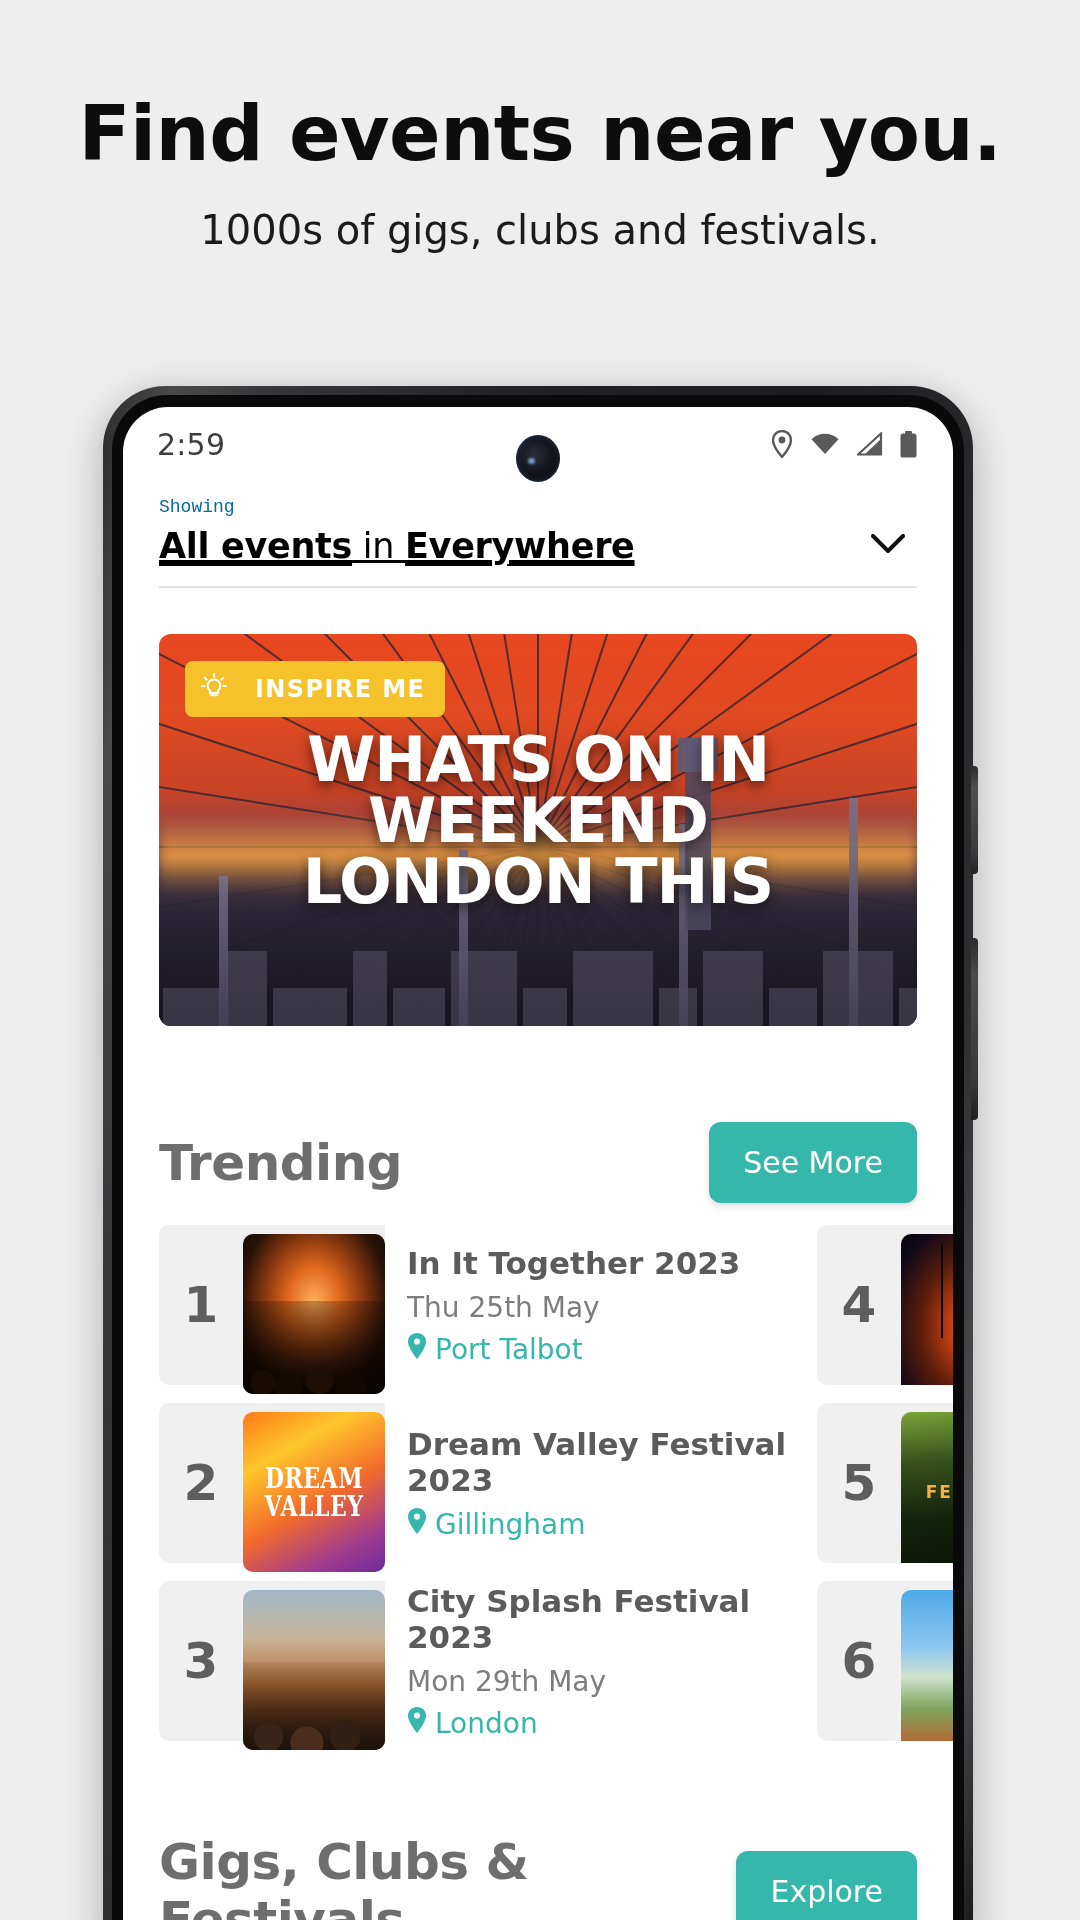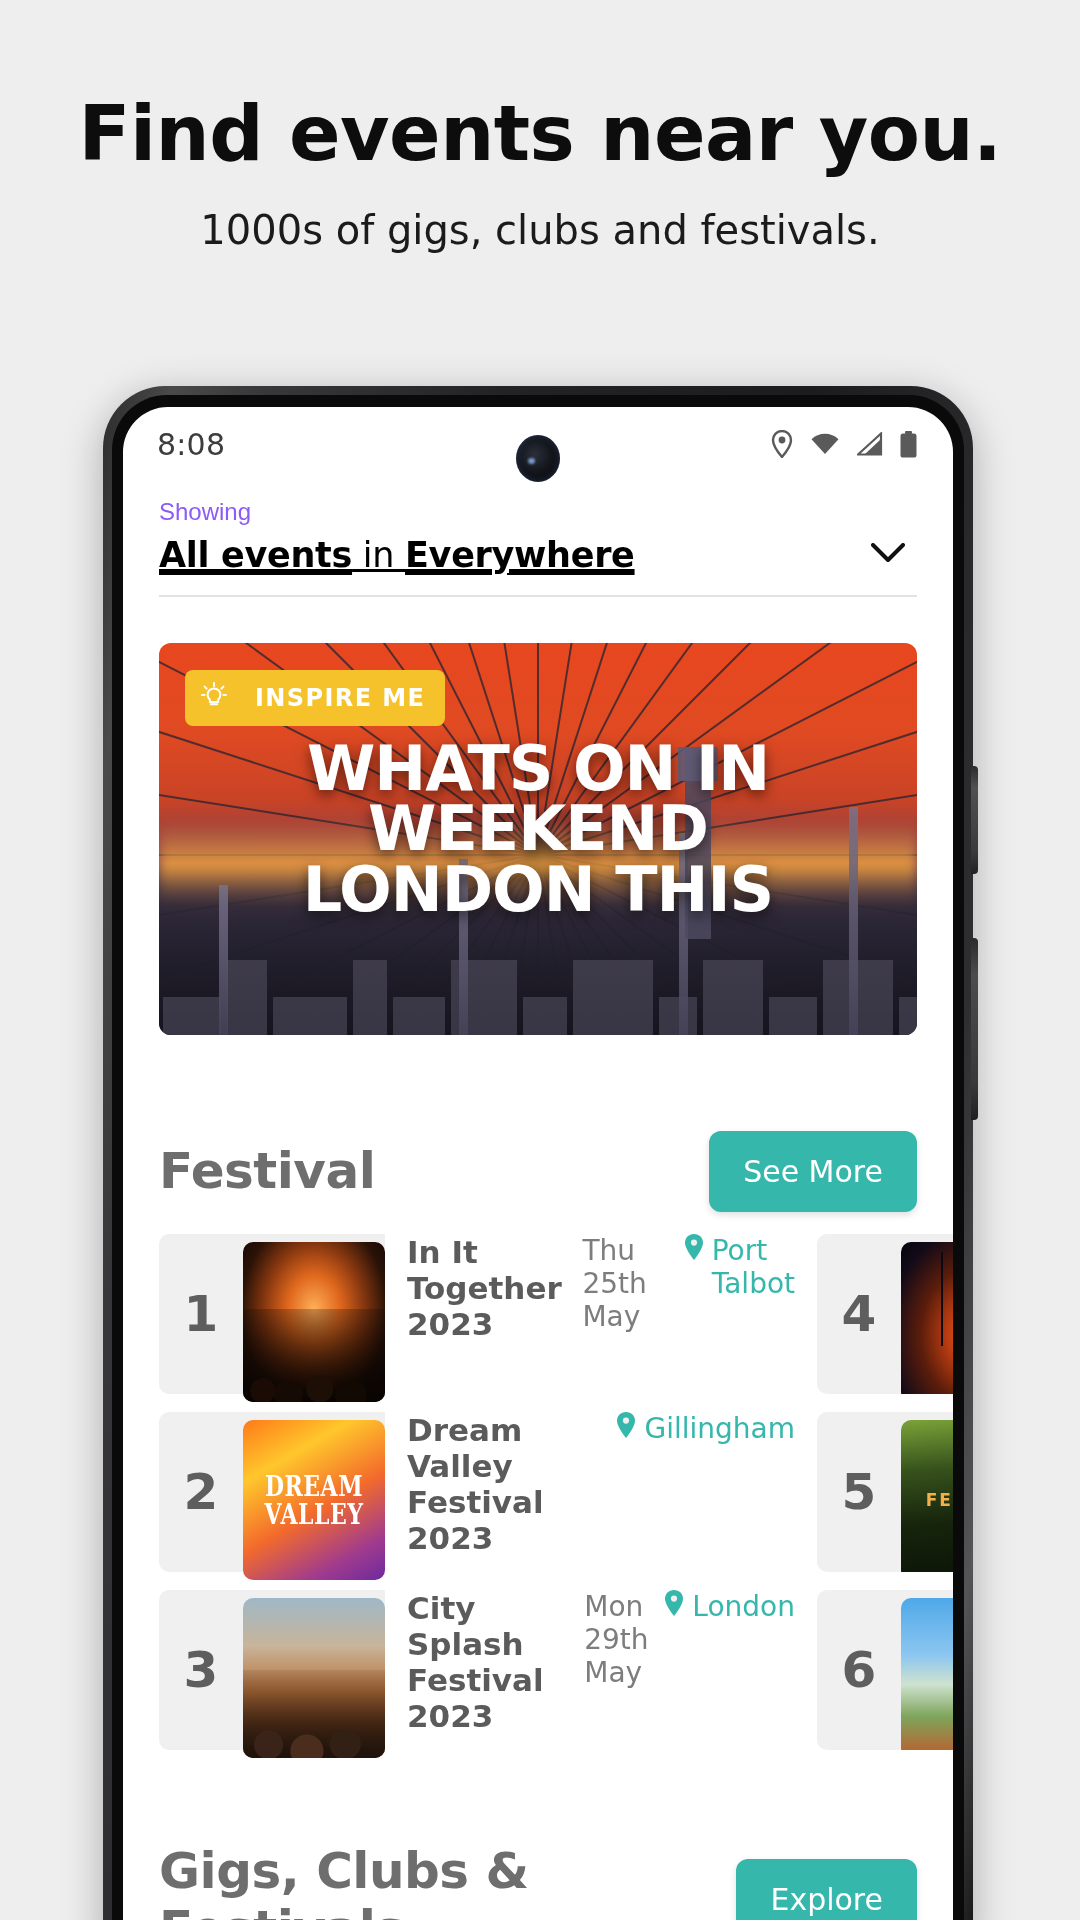--- a/index.html
+++ b/index.html
@@ -126,23 +126,23 @@
     border-radius: 50%;
     background: rgba(150,190,255,.75);
     filter: blur(1px);
   }
 
   
   .filter {
     padding: 14px 36px 0 36px;
   }
   .filter-label {
-    font-family: Liberation Sans, sans-serif;
-    font-size: 24px;
-    color: #8b5cf6;
+    font-family: Liberation Mono, monospace;
+    font-size: 18px;
+    color: #0369a1;
     line-height: 1.4;
   }
   .filter-row {
     display: flex;
     align-items: center;
     justify-content: space-between;
     padding: 6px 0 20px 0;
     border-bottom: 2px solid #e2e2e2;
   }
   .filter-value {
@@ -339,20 +339,21 @@
     flex: 0 0 142px;
     overflow: hidden;
     position: relative;
     margin-top: 17px;
   }
   .info {
     padding-left: 22px;
     background: #fff;
     align-self: stretch;
     display: flex;
+    flex-direction: column;
     justify-content: center;
     flex: 1;
   }
   .ev-title {
     font-family: "DejaVu Sans", sans-serif;
     font-size: 31px;
     font-weight: 700;
     color: #5b5b5b;
     margin-bottom: 10px;
   }
@@ -454,21 +455,21 @@
 
 <div class="phone-wrap">
   <div class="phone-body"></div>
   <div class="btn-power"></div>
   <div class="btn-volume"></div>
   <div class="phone-inner-ring"></div>
 
   <div class="phone-screen">
 
     <div class="statusbar">
-      <div class="status-time">8:08</div>
+      <div class="status-time">2:59</div>
       <div class="camera-hole"></div>
       <div class="status-icons">
         <span>
           <svg width="22" height="28" viewBox="0 0 22 28">
               <path d="M11 1C6 1 2 5 2 10c0 6.5 9 17 9 17s9-10.5 9-17c0-5-4-9-9-9z" fill="none" stroke="#5a5a5a" stroke-width="2.4"></path>
               <circle cx="11" cy="10" r="3.4" fill="#5a5a5a"></circle>
             </svg>
         </span>
         <span>
           <svg width="30" height="24" viewBox="0 0 30 24">
@@ -584,21 +585,21 @@
       </div>
 
       <div class="banner-headline">
         <div>WHATS ON IN</div>
         <div>WEEKEND</div>
         <div>LONDON THIS</div>
       </div>
     </div>
 
     <div class="section-head">
-      <div class="section-title">Festival</div>
+      <div class="section-title">Trending</div>
       <button class="pill">See More</button>
     </div>
 
     <div class="trend-list" id="trend-list">
         <div class="trend-row">
           <div class="trend-card">
             <div class="rank">1</div>
             <div class="thumb">
               <div class="ph-crowd"></div>
             </div>

